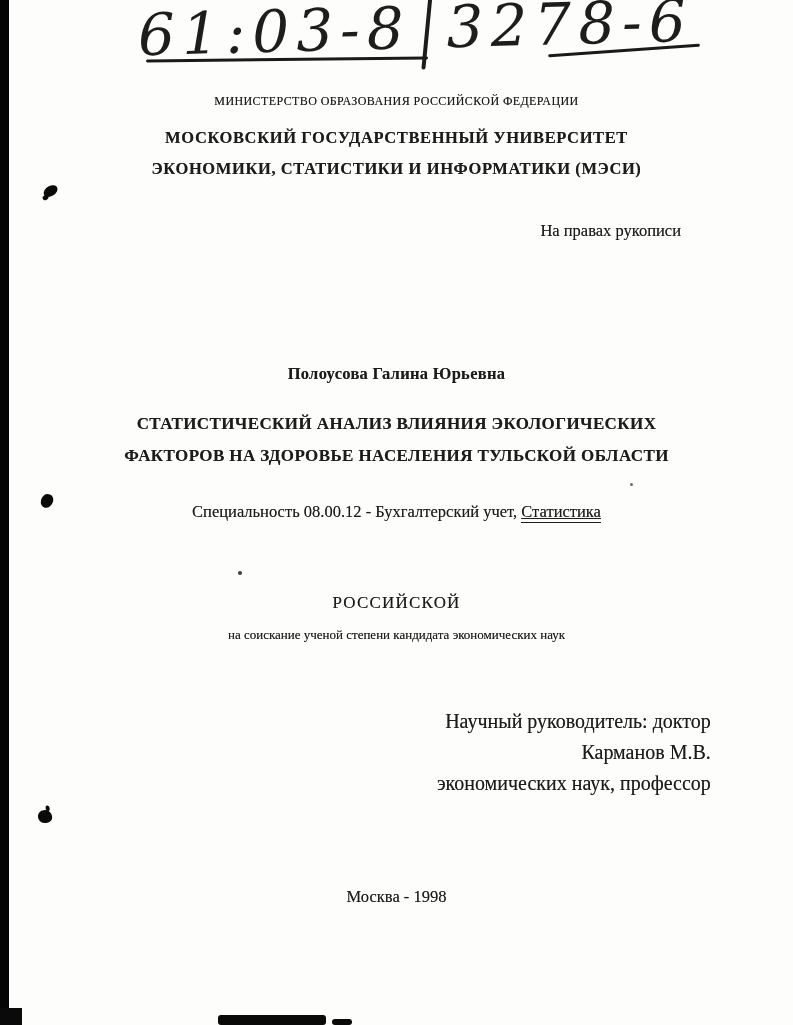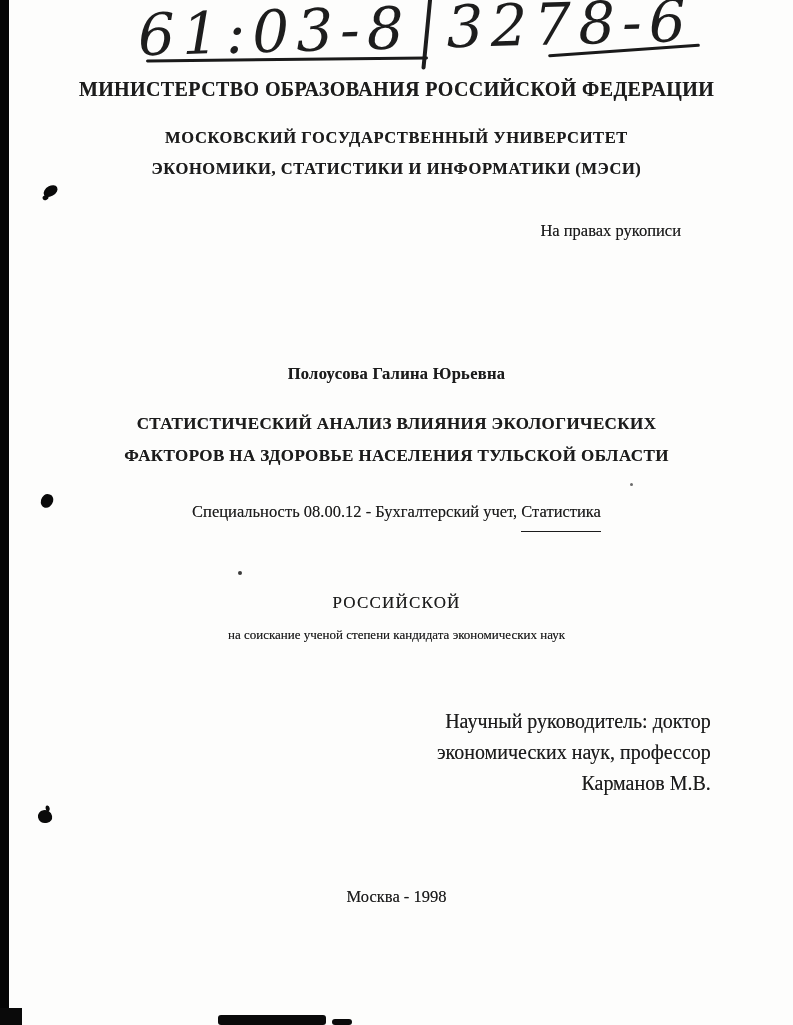--- a/index.html
+++ b/index.html
@@ -45,31 +45,31 @@
     position: absolute; left: 146px; top: 58px;
     width: 282px; height: 3px; background: #1a1a1a;
     transform: rotate(-0.6deg); border-radius: 2px;
   }
   .stamp-underline-right {
     position: absolute; left: 548px; top: 49px;
     width: 152px; height: 3px; background: #1a1a1a;
     transform: rotate(-4deg); border-radius: 2px;
   }
 
-  .ministry   { top: 78px;  font-size: 20px; font-weight: 700; letter-spacing: 0.4px; }
+  .ministry   { top: 94px;  font-size: 12px; font-weight: 400; letter-spacing: 0.4px; }
   .univ1      { top: 128px; font-size: 16.5px; font-weight: 700; letter-spacing: 0.6px; }
   .univ2      { top: 159px; font-size: 16.5px; font-weight: 700; letter-spacing: 0.6px; }
   .manuscript { top: 221px; right: 112px; left: auto; width: auto; text-align: left; font-size: 16.5px; position: absolute; text-shadow: 0 0 0.4px rgba(20,20,20,0.55); }
 
   .author     { top: 364px; font-size: 16.5px; font-weight: 700; letter-spacing: 0.3px; }
   .title1     { top: 414px; font-size: 17px; font-weight: 700; letter-spacing: 0.4px; }
   .title2     { top: 446px; font-size: 17px; font-weight: 700; letter-spacing: 0.4px; }
 
   .specialty  { top: 502px; font-size: 16.5px; }
-  .specialty .u { border-bottom: 1.5px solid #1c1c1c; padding-bottom: 10px; }
+  .specialty .u { border-bottom: 1.5px solid #1c1c1c; padding-bottom: 1px; text-decoration: underline; }
 
   .doctype    { top: 593px; font-size: 17px; letter-spacing: 1.2px; }
   .degree     { top: 627px; font-size: 13px; }
 
   .supervisor { position: absolute; left: 437px; top: 706px; font-size: 20px; text-align: right; line-height: 31px; text-shadow: 0 0 0.4px rgba(20,20,20,0.55); }
 
   .footer     { top: 887px; font-size: 16.5px; }
 
   
   .speck { position: absolute; background: #0a0a0a; }
@@ -109,22 +109,22 @@
   <div class="txt title1">СТАТИСТИЧЕСКИЙ АНАЛИЗ ВЛИЯНИЯ ЭКОЛОГИЧЕСКИХ</div>
   <div class="txt title2">ФАКТОРОВ НА ЗДОРОВЬЕ НАСЕЛЕНИЯ ТУЛЬСКОЙ ОБЛАСТИ</div>
 
   <div class="txt specialty"><span>Специальность 08.00.12 - Бухгалтерский учет, </span><span class="u">Статистика</span></div>
 
   <div class="txt doctype">РОССИЙСКОЙ</div>
   <div class="txt degree">на соискание ученой степени кандидата экономических наук</div>
 
   <div class="supervisor">
     <div>Научный руководитель: доктор</div>
+    <div>Карманов М.В.</div>
     <div>экономических наук, профессор</div>
-    <div>Карманов М.В.</div>
   </div>
 
   <div class="txt footer">Москва - 1998</div>
 
   <div class="speck speck1"></div>
   <div class="speck speck2"></div>
   <div class="speck speck3"></div>
   <div class="speck dot1"></div>
   <div class="speck dot2"></div>
   <div class="speck bottom-mark1"></div>

